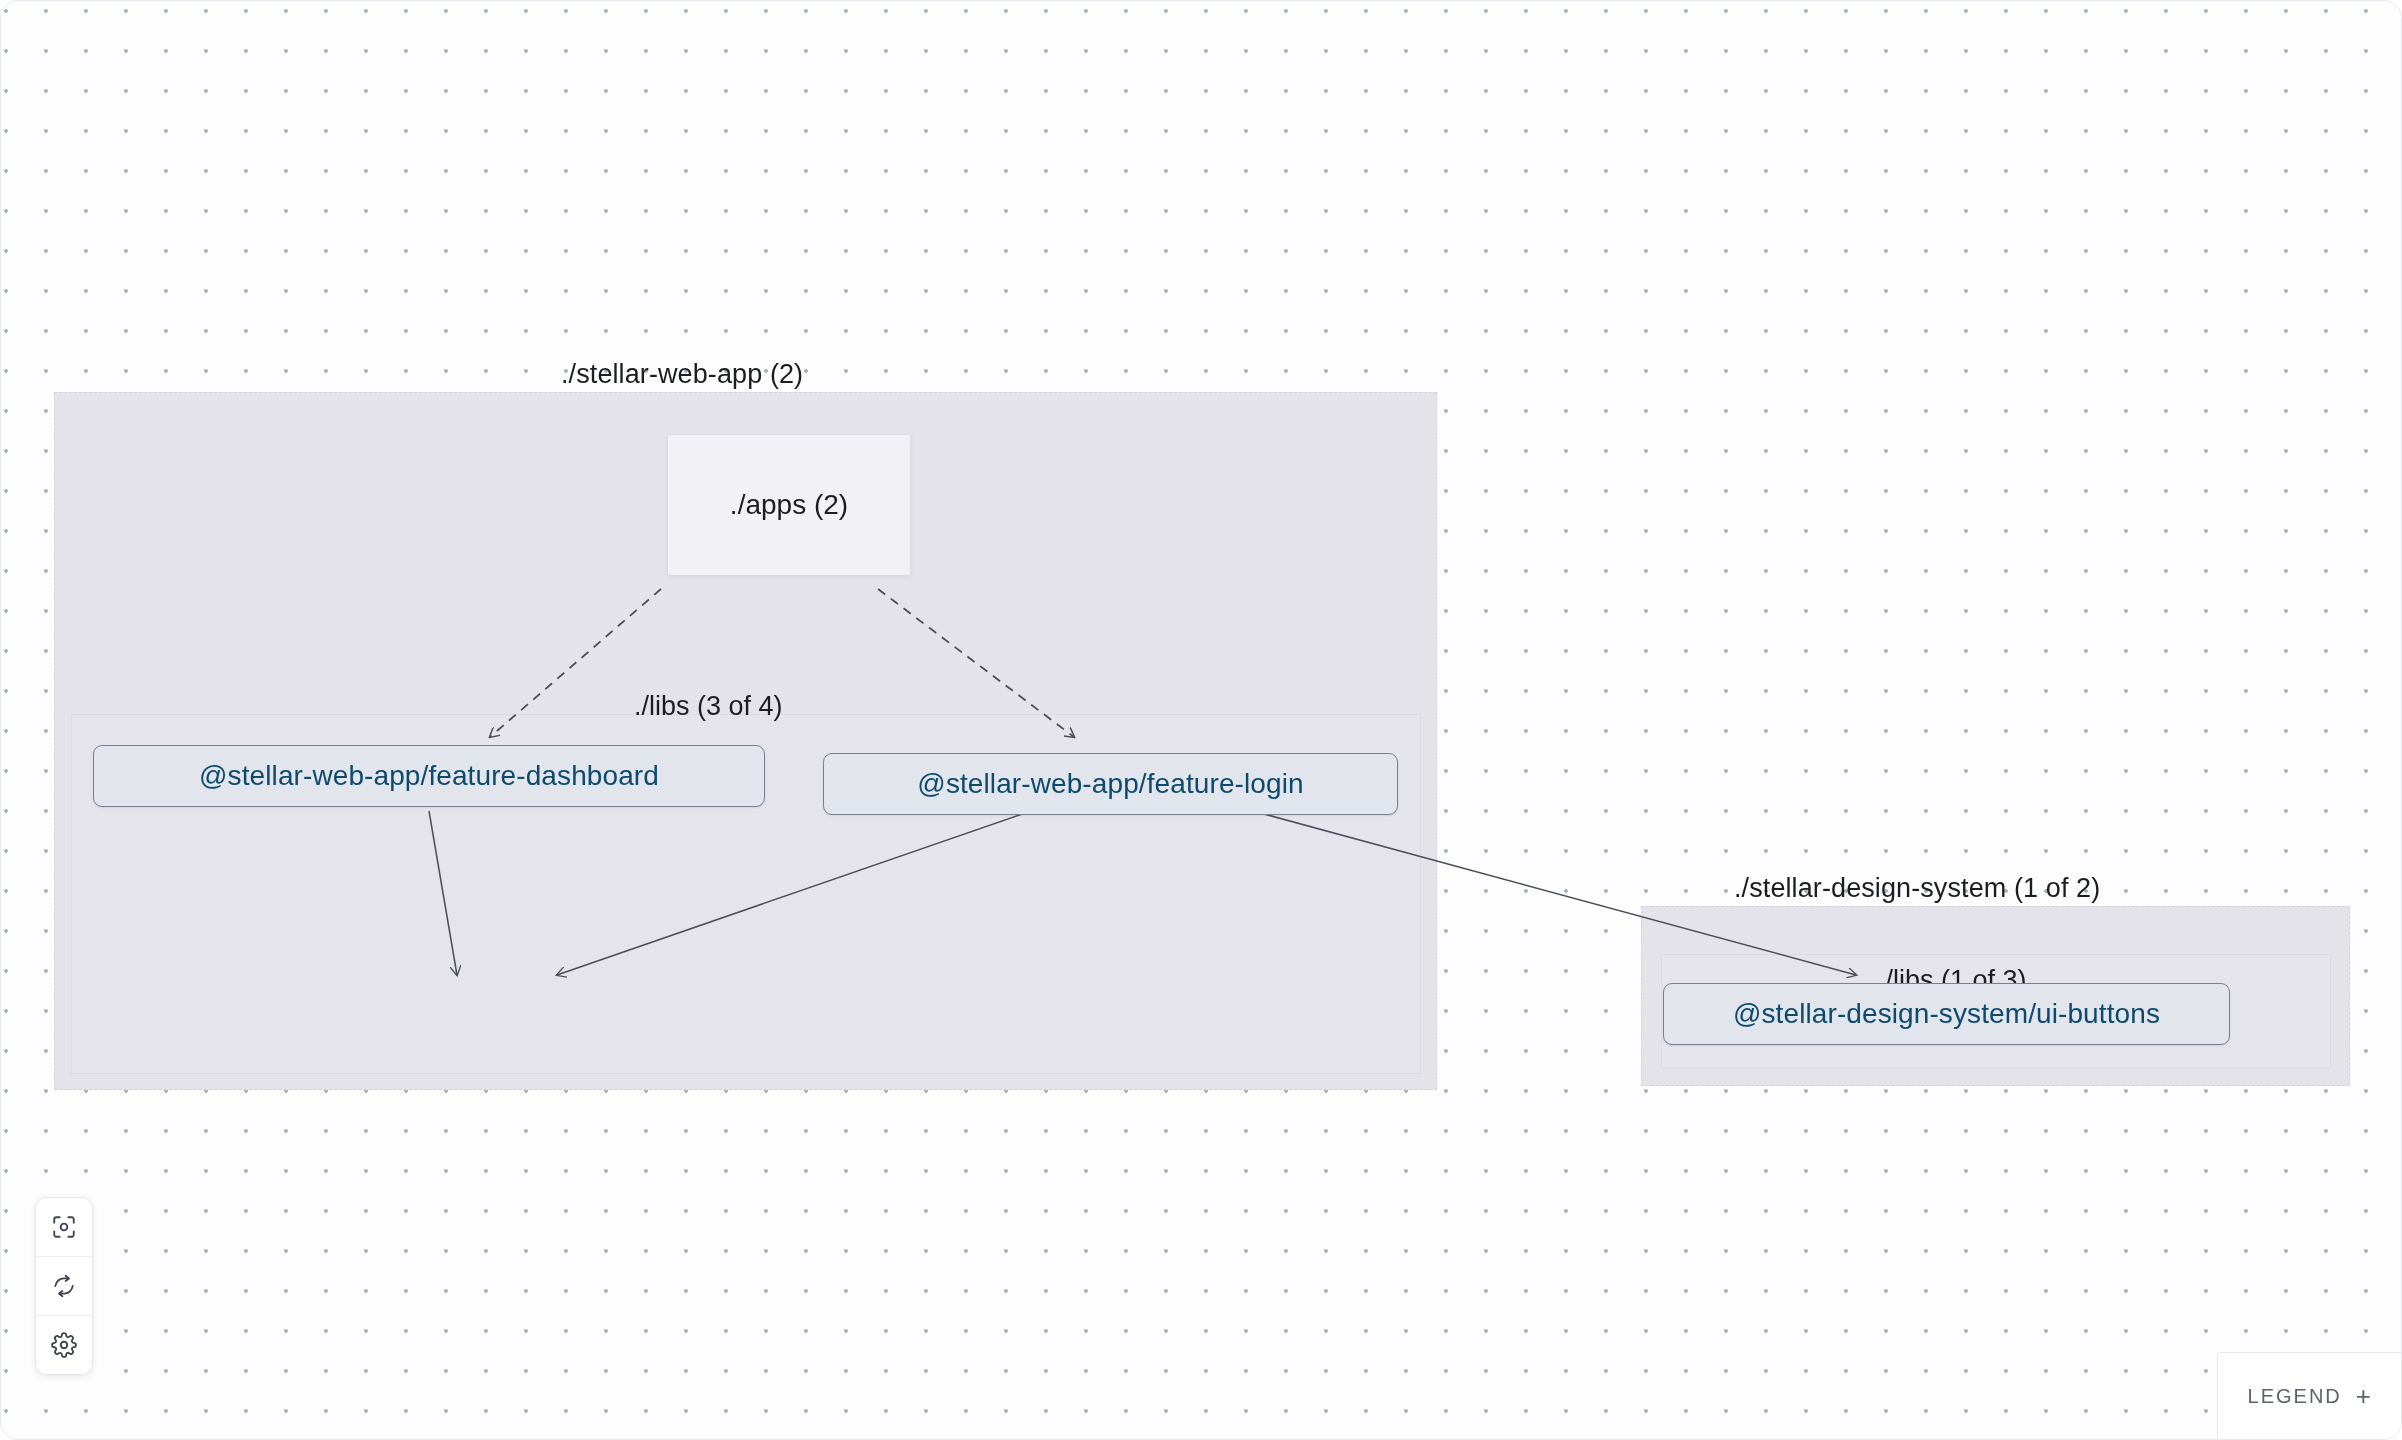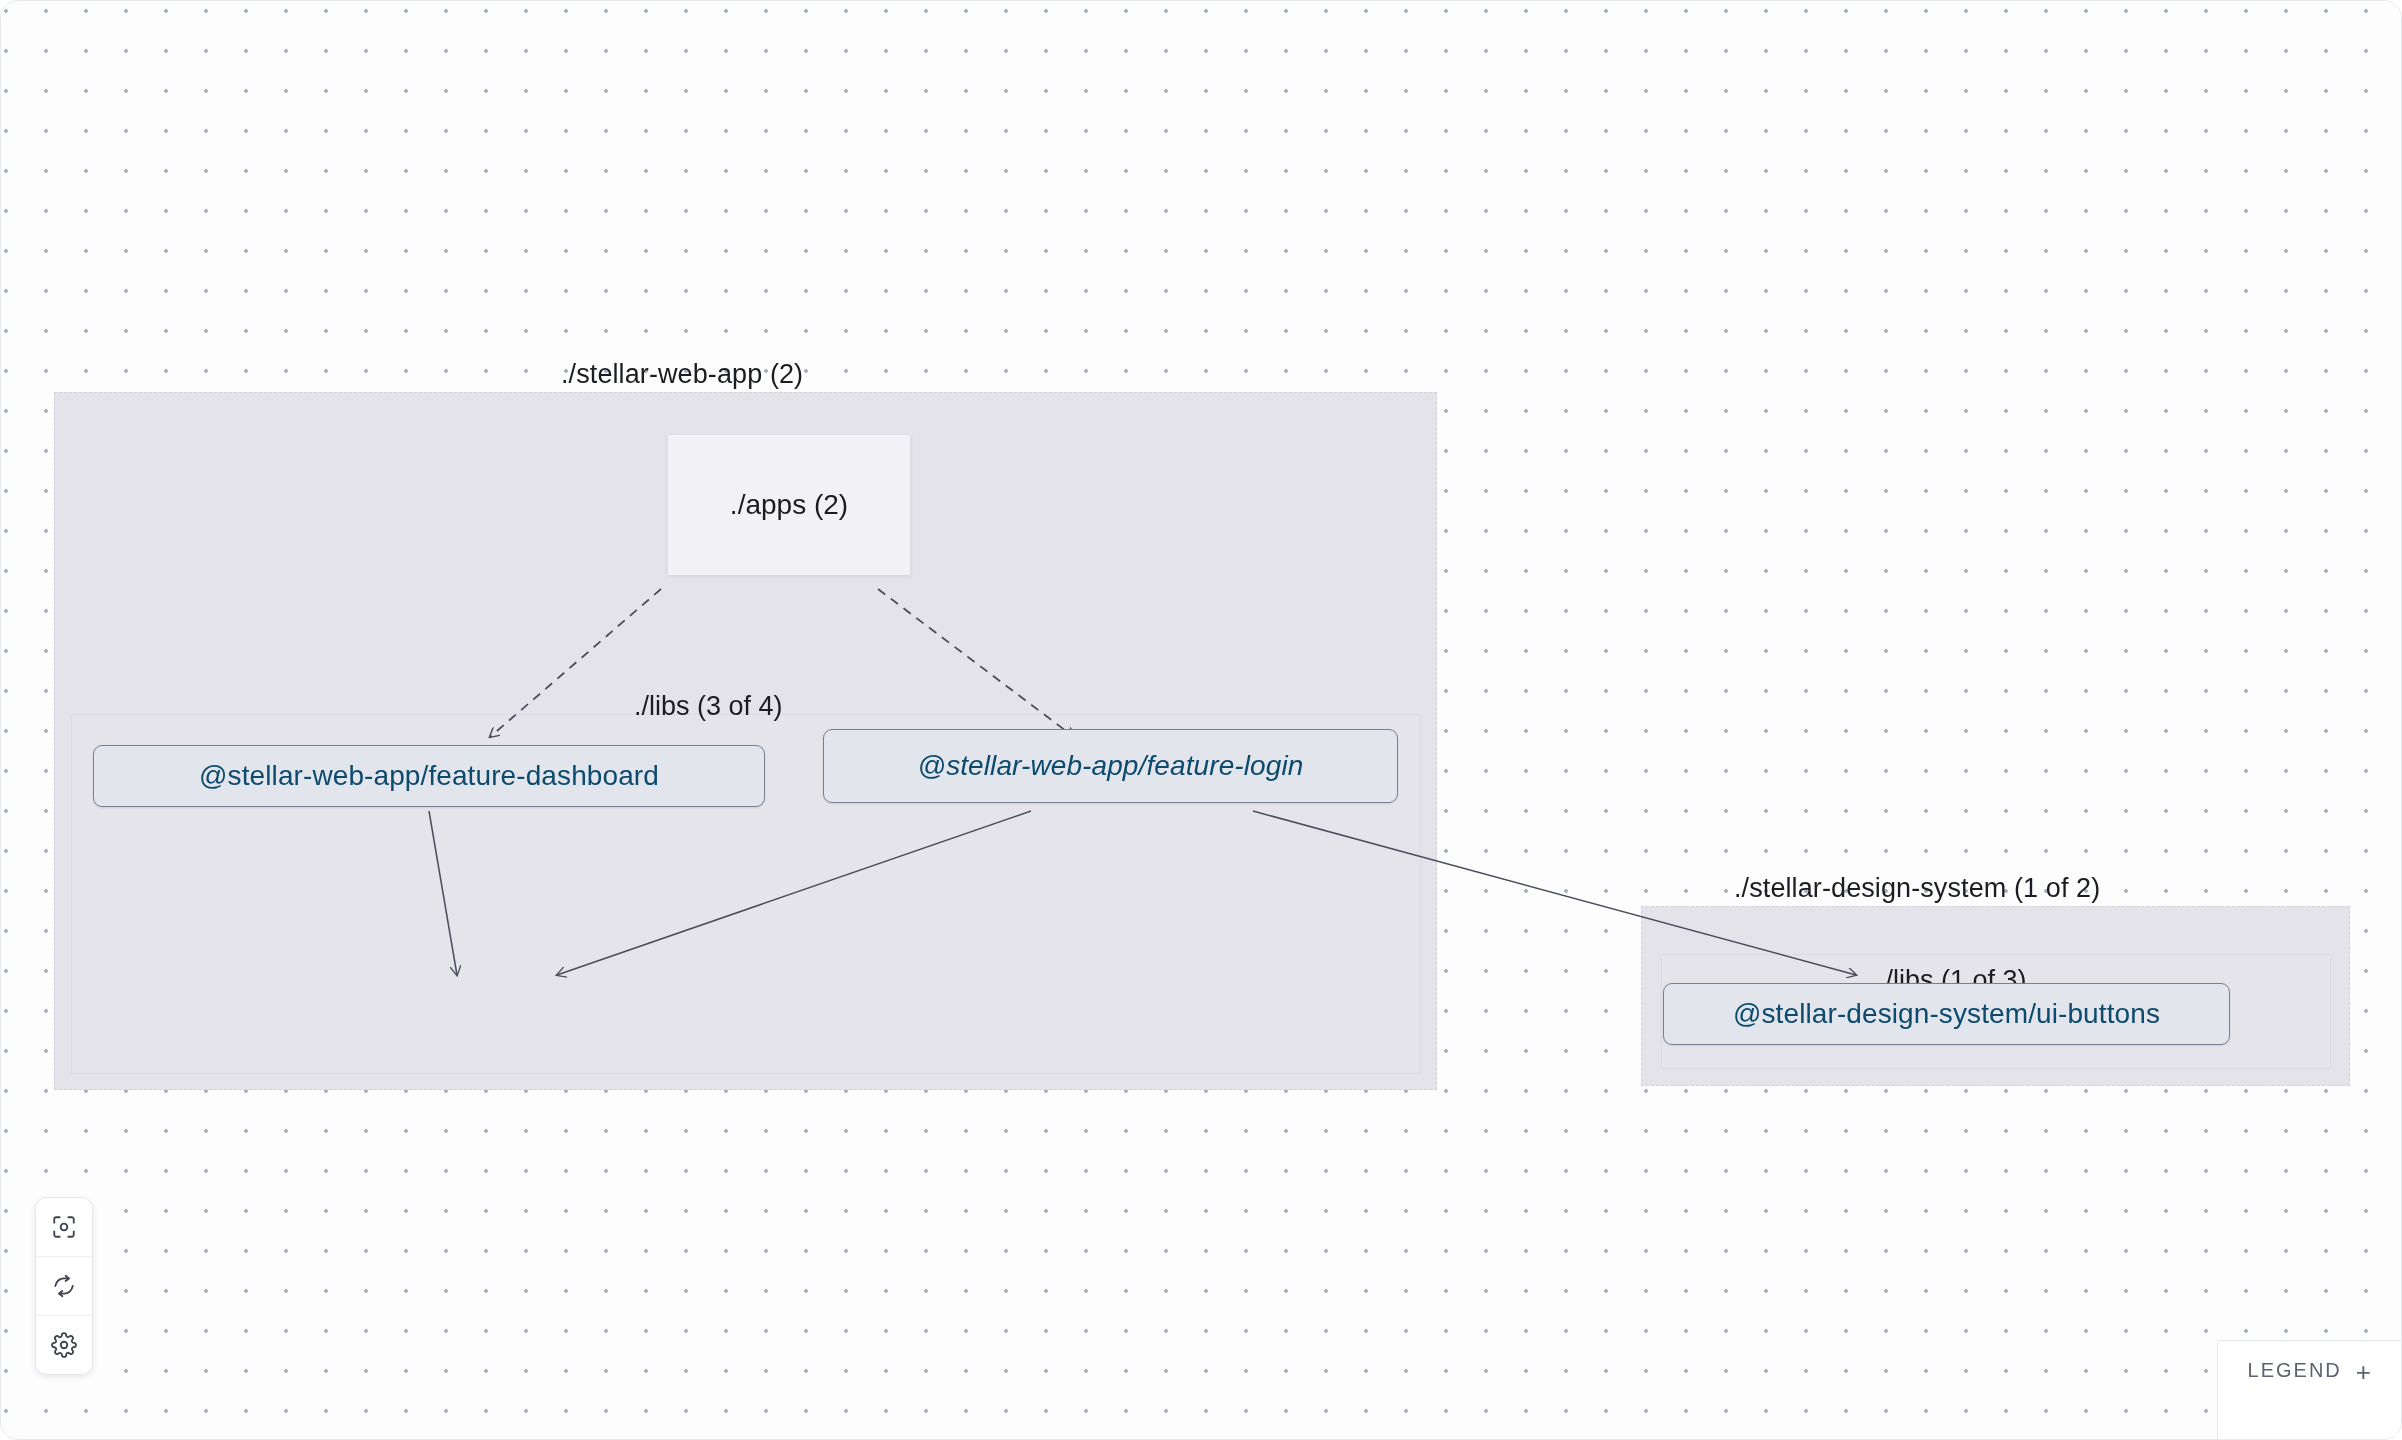--- a/index.html
+++ b/index.html
@@ -151,22 +151,23 @@
   }
   .ctrl-btn:last-child { border-bottom: none; }
   .ctrl-btn svg { display: block; }
 
   
   #legend {
     position: absolute;
     right: 0px;
     bottom: 0px;
     height: 62px;
-    padding: 18px 30px;
+    padding: 12px 30px;
     display: flex;
+    align-items: center;
     gap: 14px;
     background: #ffffff;
     border-top: 1px solid #e6e8ec;
     border-left: 1px solid #e6e8ec;
     border-top-left-radius: 4px;
     cursor: pointer;
   }
   #legend .legend-text {
     font-size: 20px;
     letter-spacing: 2.0px;
@@ -220,21 +221,21 @@
     <div class="folder" style="left:667px; top:434px; width:202px; height:140px;padding-left:40px;">
       <div class="folder-tab"></div>
       <div class="folder-body"></div>
       <div class="folder-label">./apps (2)</div>
     </div>
 
     <div class="node" style="left:92px; top:744px; width:672px; height:62px;">
       <span class="node-label">@stellar-web-app/feature-dashboard</span>
     </div>
 
-    <div class="node" style="left:822px; top:728px; width:575px; height:74px;font-style:italic;">
+    <div class="node" style="left:822px; top:752px; width:575px; height:62px;">
       <span class="node-label">@stellar-web-app/feature-login</span>
     </div>
 
 
     <div class="node" style="left:1662px; top:982px; width:567px; height:62px;">
       <span class="node-label">@stellar-design-system/ui-buttons</span>
     </div>
 
     <div id="controls">
 

